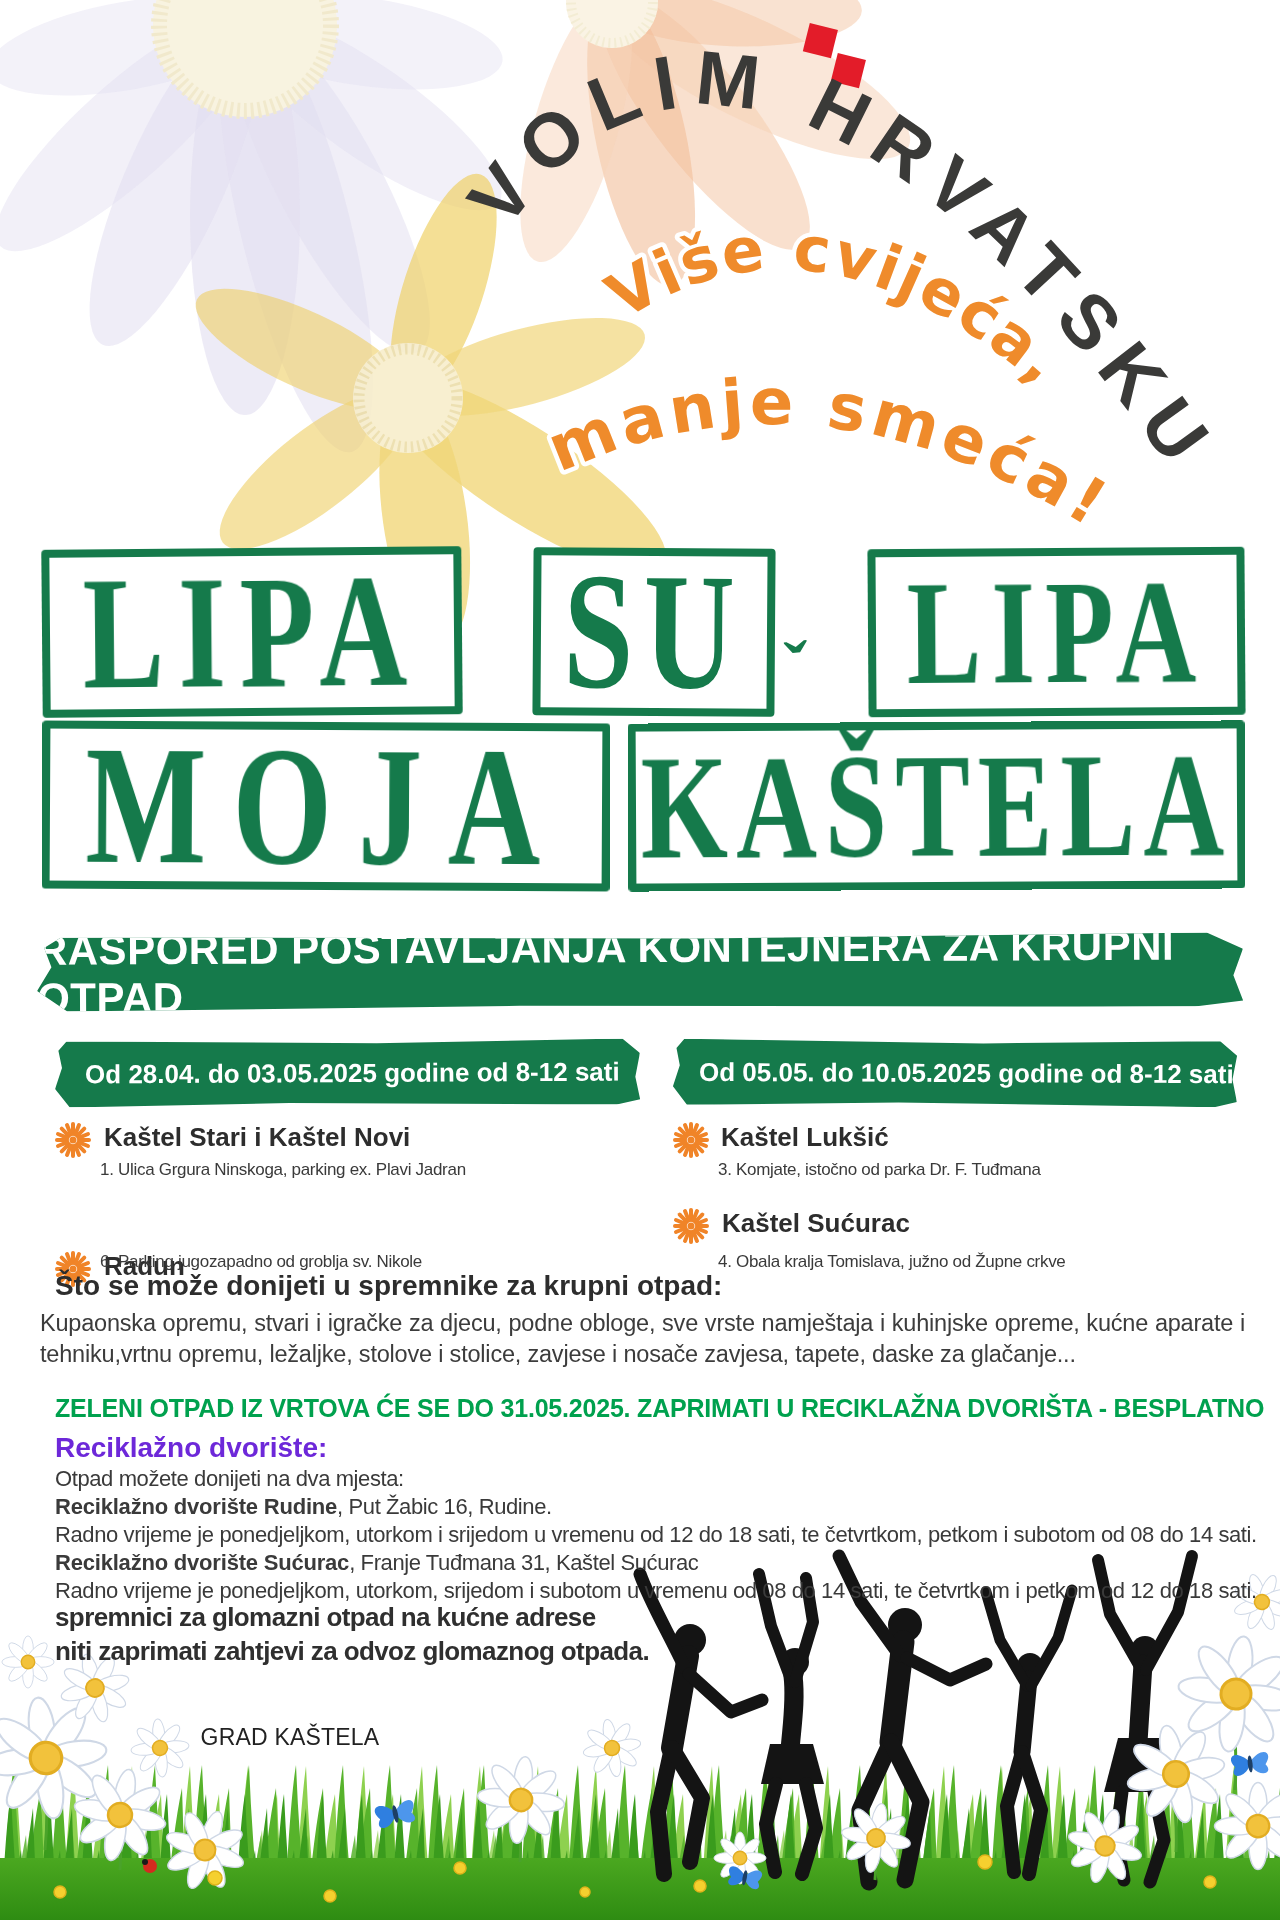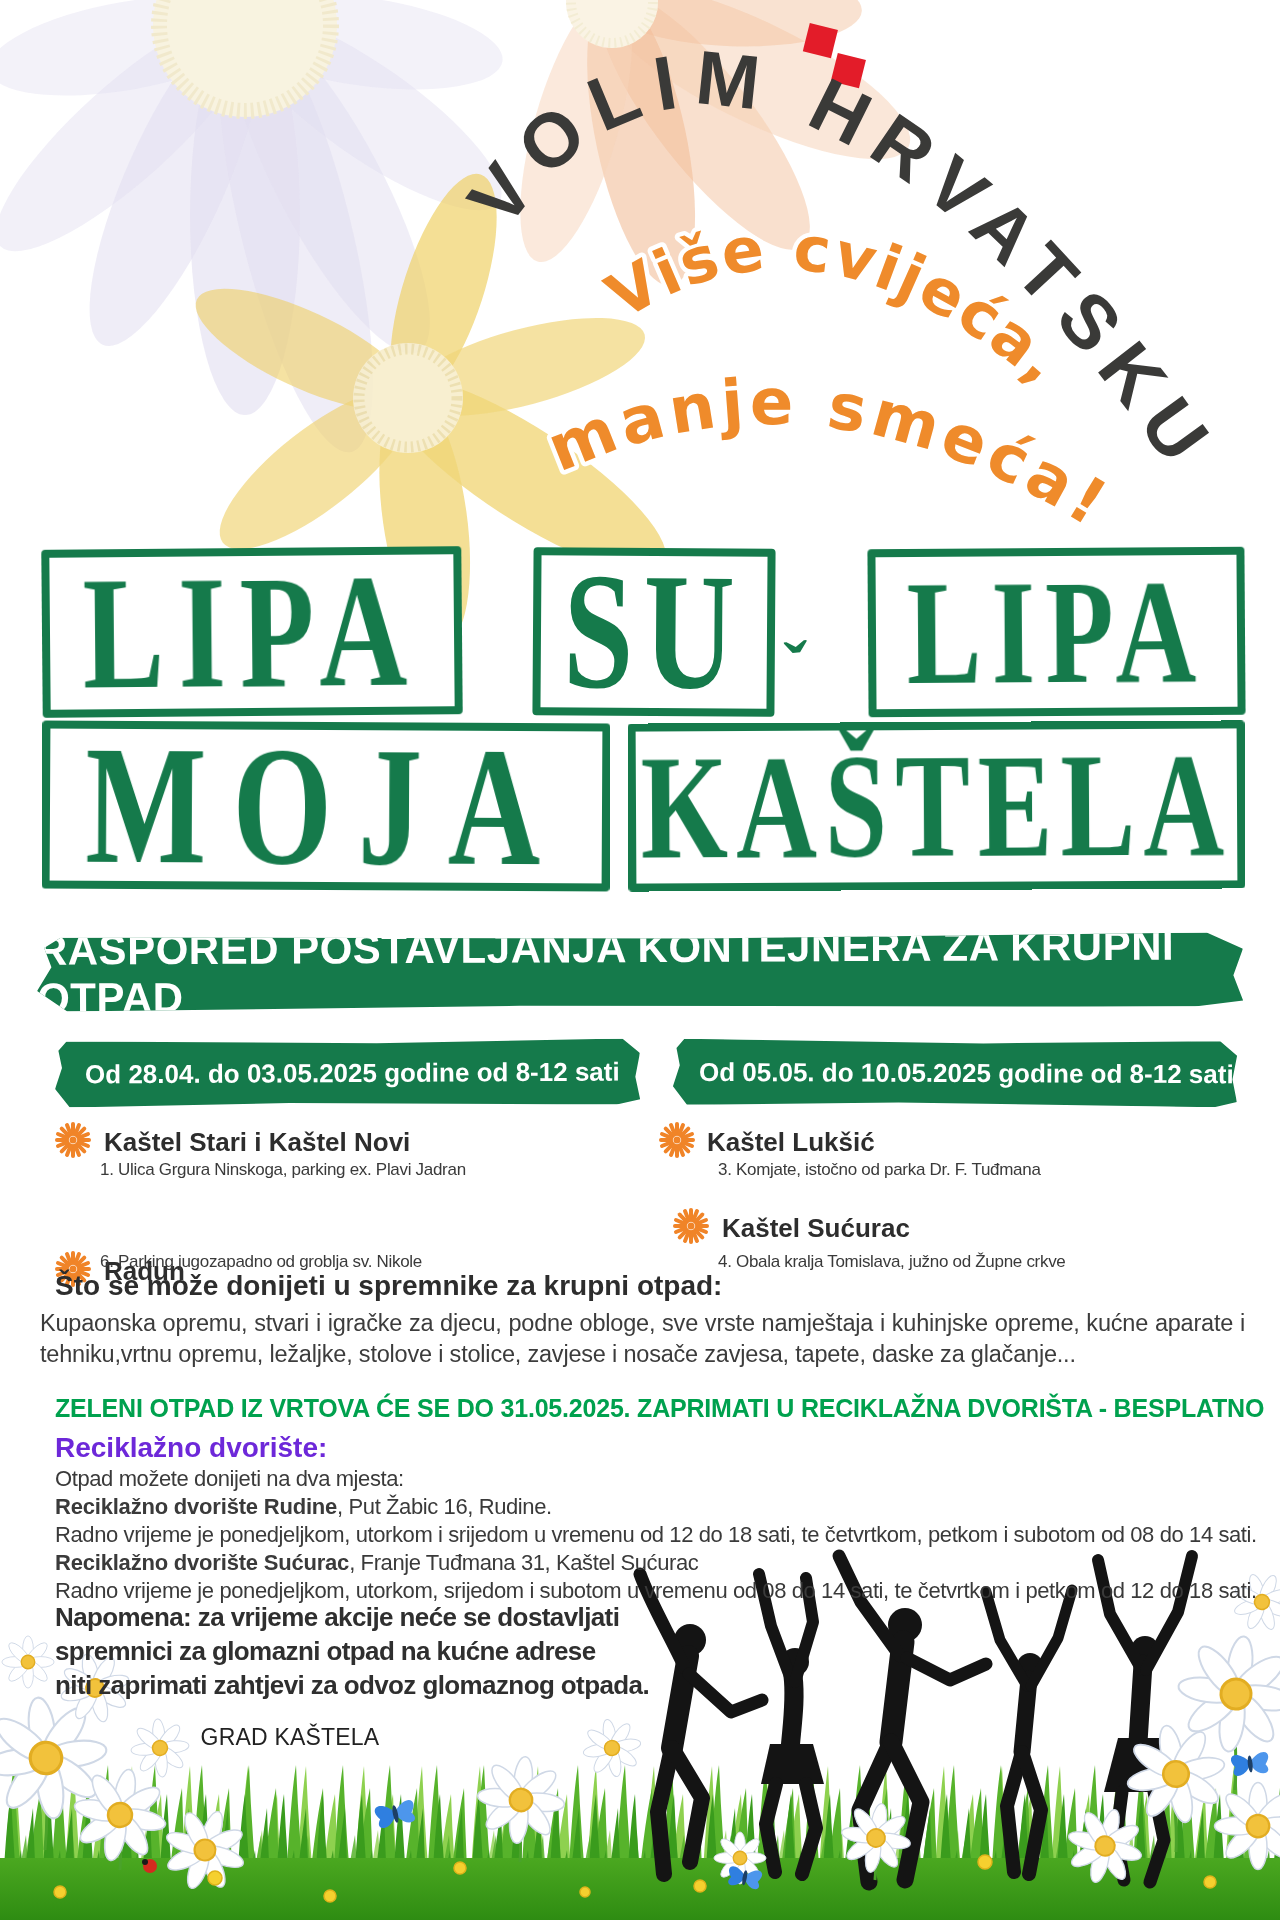--- a/index.html
+++ b/index.html
@@ -51,21 +51,21 @@
   }
   #main-banner{
     left:37px;top:935px;width:1206px;height:74px;justify-content:center;
     font-size:42px;letter-spacing:.5px;transform:rotate(-.25deg);
   }
   #date-banner-left{left:55px;top:1040px;width:585px;height:66px;font-size:26px;padding-left:30px;transform:rotate(-.3deg);}
   #date-banner-right{left:673px;top:1040px;width:564px;height:66px;font-size:26px;padding-left:26px;transform:rotate(.25deg);}
 
   
   .loc-head{
-    position:absolute;z-index:2;display:flex;align-items:flex-end;gap:13px;
+    position:absolute;z-index:2;display:flex;align-items:flex-start;gap:13px;
     font-weight:bold;font-size:26px;color:#2d2d2d;
   }
   .loc-line{
     position:absolute;z-index:2;font-size:17px;color:#3a3a3a;letter-spacing:-.3px;white-space:nowrap;
   }
 
   
   #info-heading{left:55px;top:1270px;font-size:28px;font-weight:bold;color:#2d2d2d;z-index:2;}
   #info-paragraph{
     left:40px;top:1308px;width:1205px;z-index:2;font-size:23.5px;color:#3c3c3c;
@@ -207,21 +207,21 @@
 <div class="loc-line" style="left:100px;top:1160px;">1. Ulica Grgura Ninskoga, parking ex. Plavi Jadran</div>
 
 <div class="loc-head abs" style="left:55px;top:1251px;">
   <svg width="36" height="36" viewBox="-18 -18 36 36">
       <use href="#burst"></use>
     </svg>
   <span>Radun</span>
 </div>
 <div class="loc-line" style="left:100px;top:1252px;">6. Parking jugozapadno od groblja sv. Nikole</div>
 
-<div class="loc-head abs" style="left:659px;top:1122px;gap:12px;">
+<div class="loc-head abs" style="left:673px;top:1122px;gap:12px;">
   <svg width="36" height="36" viewBox="-18 -18 36 36">
       <use href="#burst"></use>
     </svg>
   <span>Kaštel Lukšić</span>
 </div>
 <div class="loc-line" style="left:718px;top:1160px;">3. Komjate, istočno od parka Dr. F. Tuđmana</div>
 
 <div class="loc-head abs" style="left:673px;top:1208px;">
   <svg width="36" height="36" viewBox="-18 -18 36 36">
       <use href="#burst"></use>
@@ -239,21 +239,20 @@
 <div class="rec-line" style="top:1494px;">
   <b>Reciklažno dvorište Rudine</b><span>, Put Žabic 16, Rudine.</span>
 </div>
 <div class="rec-line" style="top:1522px;">Radno vrijeme je ponedjeljkom, utorkom i srijedom u vremenu od 12 do 18 sati, te četvrtkom, petkom i subotom od 08 do 14 sati.</div>
 <div class="rec-line" style="top:1550px;">
   <b>Reciklažno dvorište Sućurac</b><span>, Franje Tuđmana 31, Kaštel Sućurac</span>
 </div>
 <div class="rec-line" style="top:1578px;">Radno vrijeme je ponedjeljkom, utorkom, srijedom i subotom u vremenu od 08 do 14 sati, te četvrtkom i petkom od 12 do 18 sati.</div>
 
 <div class="abs" id="note-block">
-  <div>Napomena: za vrijeme akcije neće se dostavljati</div>
   <div>spremnici za glomazni otpad na kućne adrese</div>
   <div>niti zaprimati zahtjevi za odvoz glomaznog otpada.</div>
 </div>
 <div class="abs" id="footer-block">
   <div>GRAD KAŠTELA</div>
 </div>
 
 <svg id="scene" width="1280" height="420" viewBox="0 1500 1280 420">
   <defs>
     <linearGradient id="baseGrad" x1="0" y1="0" x2="0" y2="1">

